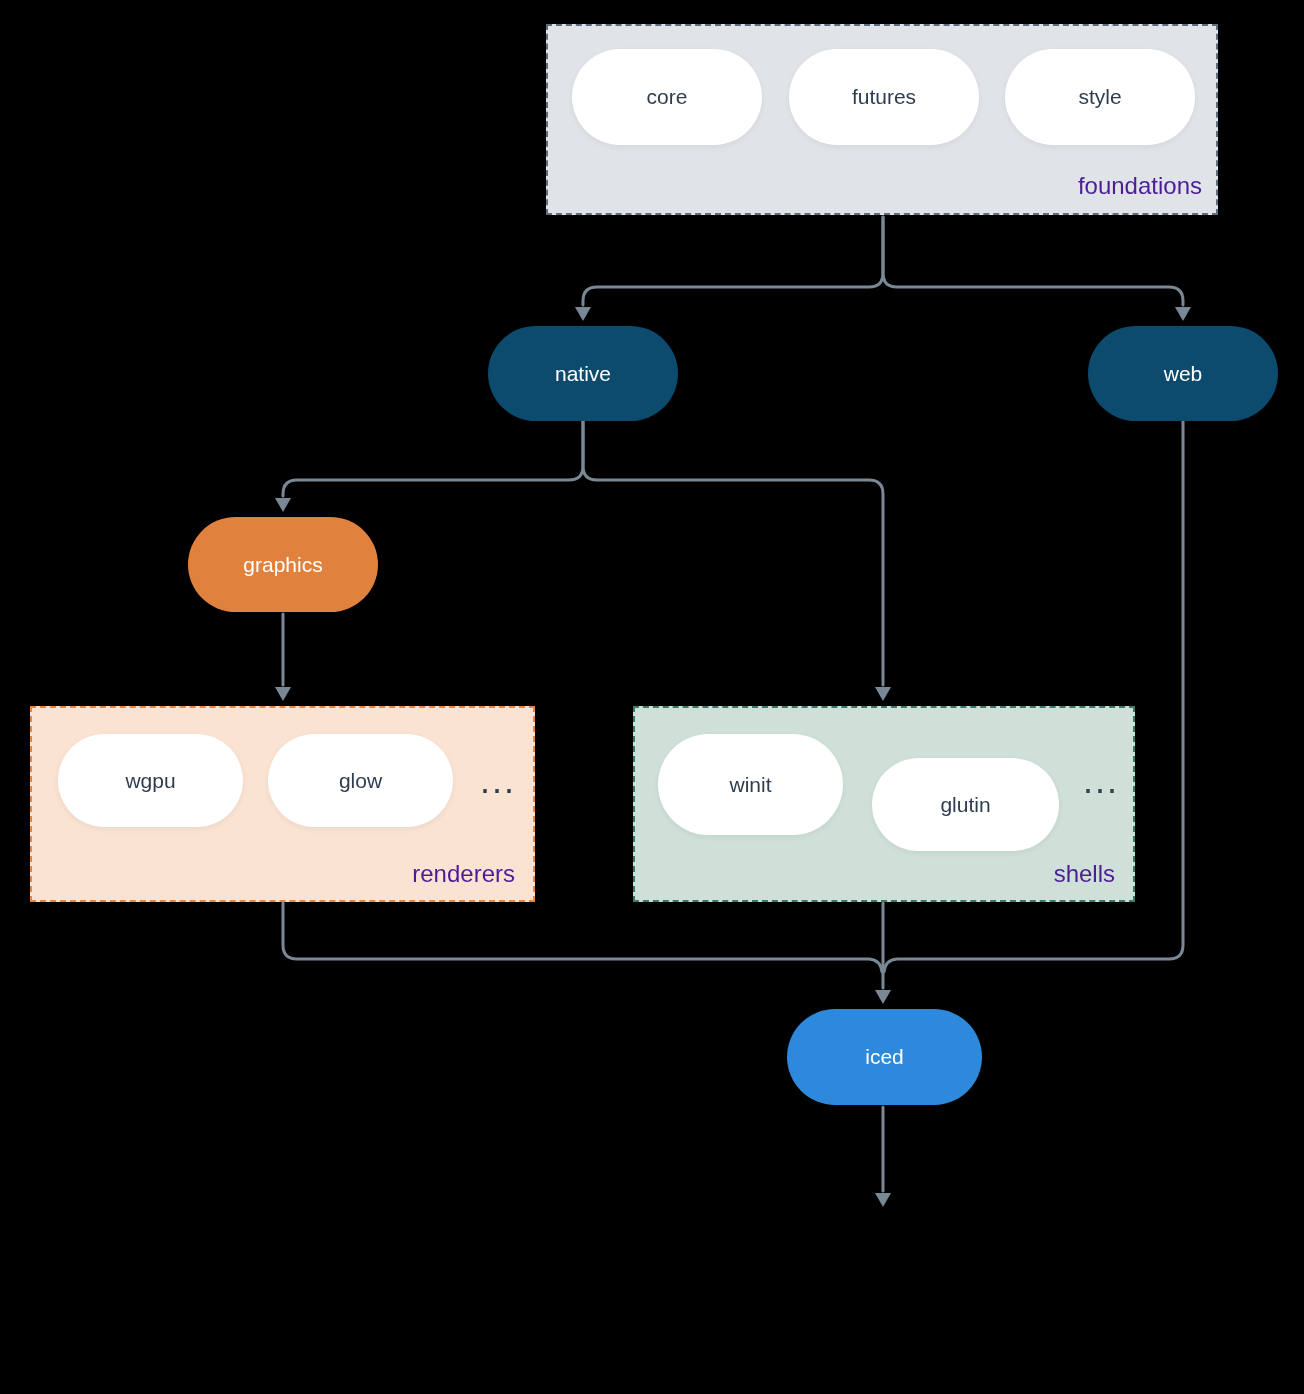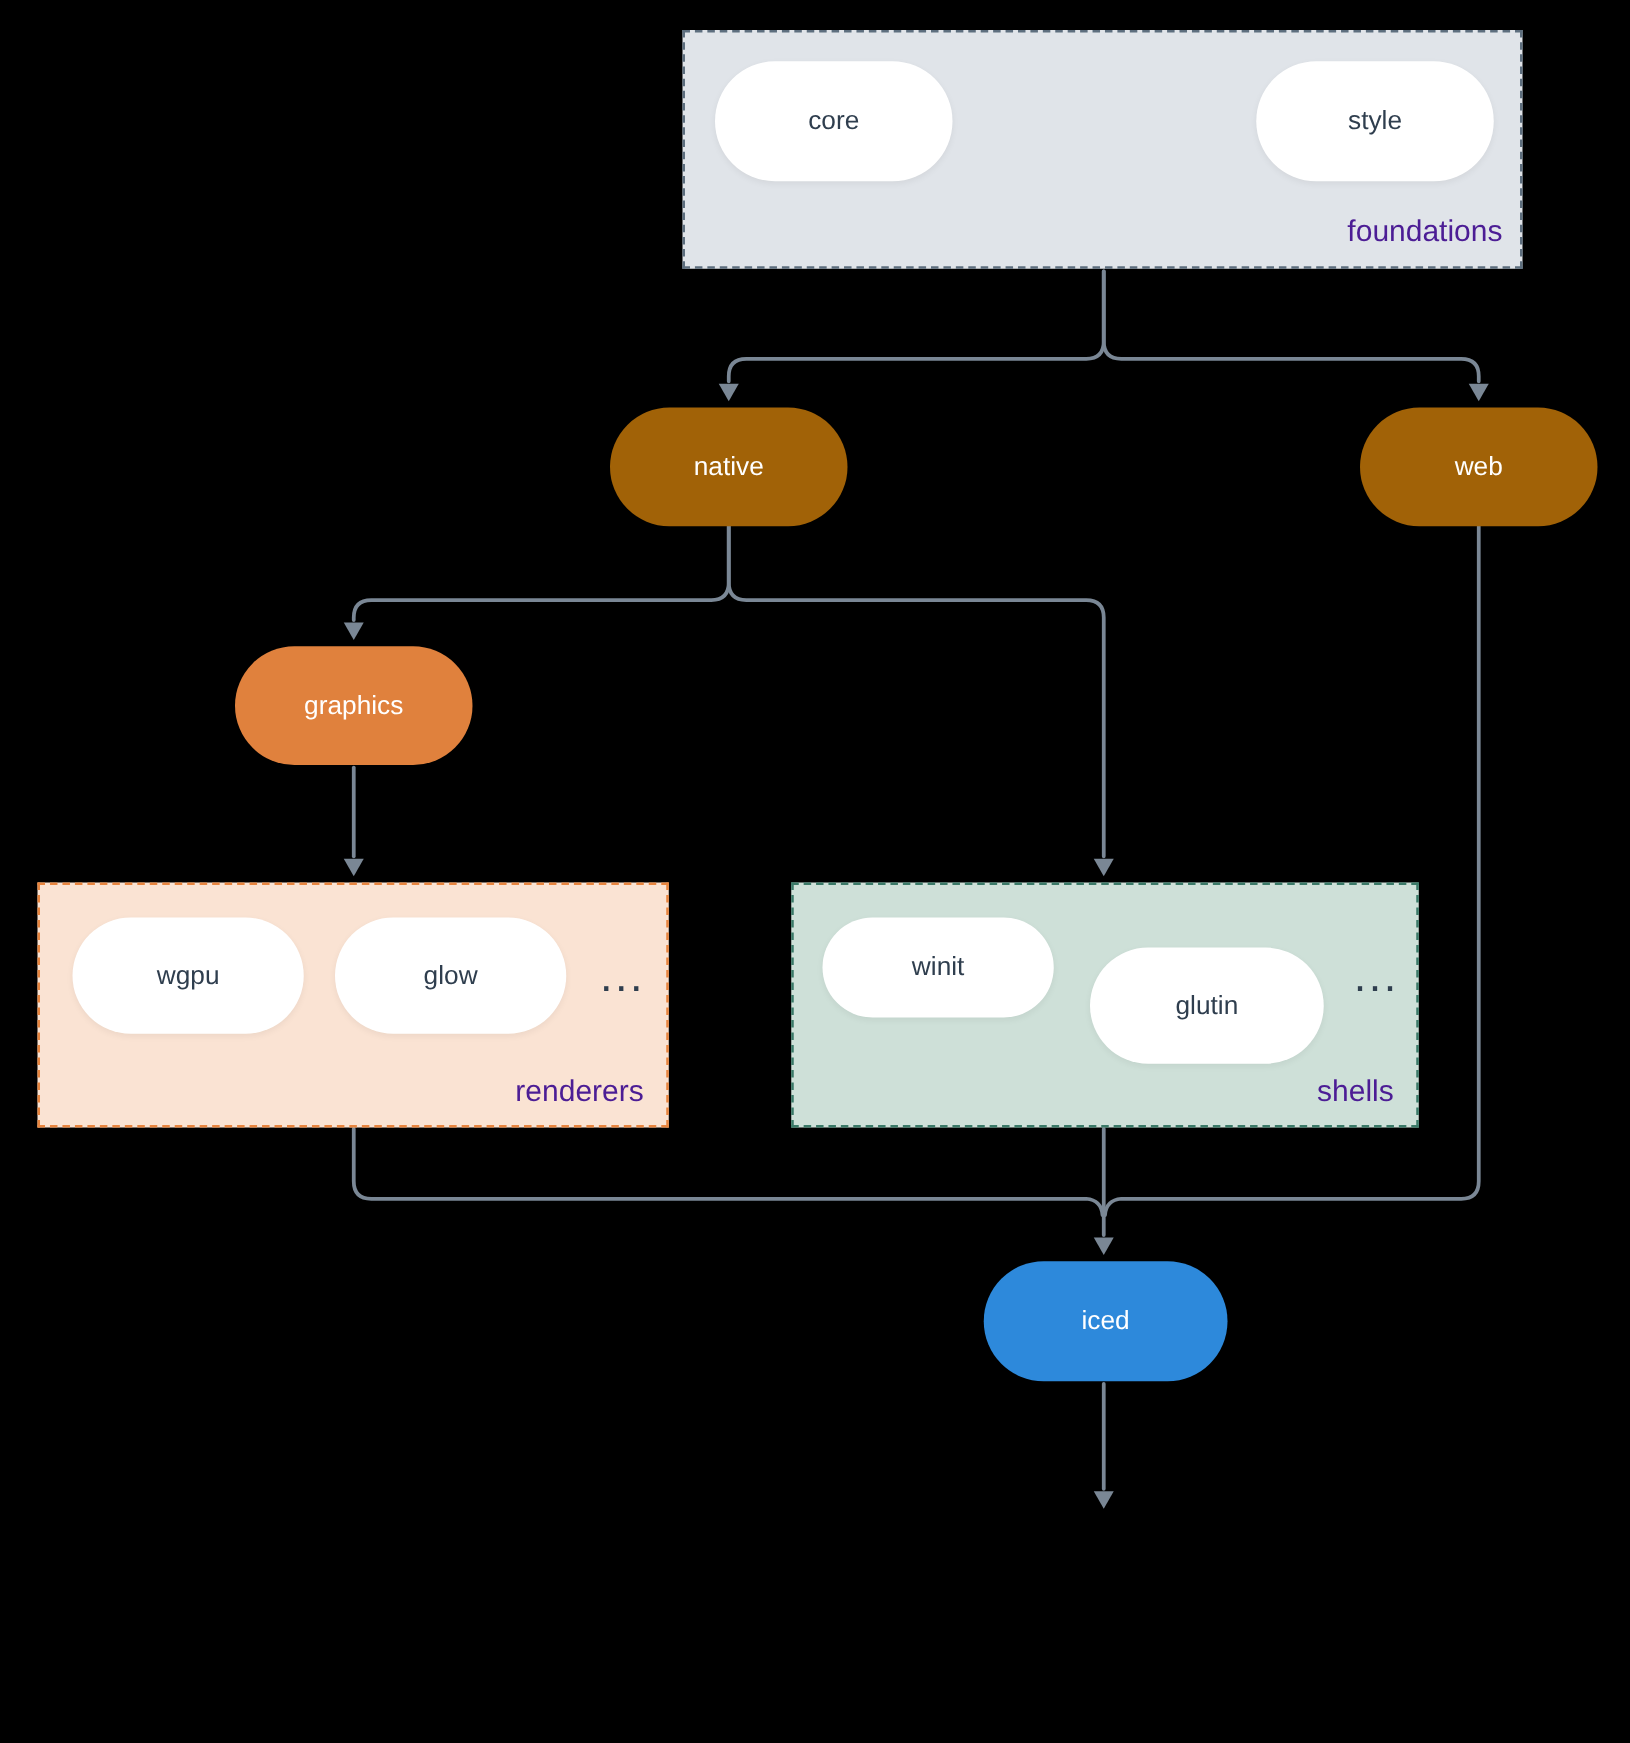--- a/index.html
+++ b/index.html
@@ -49,21 +49,21 @@
     justify-content: center;
     border-radius: 60px;
     font-size: 21px;
     box-sizing: border-box;
   }
   .pill.white {
     background: #FFFFFF;
     color: #2F3E4E;
     box-shadow: 0 2px 6px rgba(0,0,0,0.06);
   }
-  .pill.purple { background: #a16207; color: #FFFFFF; }
+  .pill.purple { background: #0c4a6e; color: #FFFFFF; }
   .pill.orange { background: #E0813D; color: #FFFFFF; }
   .pill.blue   { background: #2D89DB; color: #FFFFFF; }
 
   .dots {
     position: absolute;
     display: flex;
     align-items: center;
     justify-content: center;
     font-size: 36px;
     color: #2F3E4E;
@@ -112,38 +112,39 @@
     <polygon points="1175,307 1191,307 1183,321"></polygon>
     <polygon points="275,498 291,498 283,512"></polygon>
     <polygon points="275,687 291,687 283,701"></polygon>
     <polygon points="875,687 891,687 883,701"></polygon>
     <polygon points="875,990 891,990 883,1004"></polygon>
     <polygon points="875,1193 891,1193 883,1207"></polygon>
   </svg>
 
   <div class="group foundations">
     <div class="pill white" style="left:24px; top:23px; width:190px; height:96px;">core</div>
+    <div class="pill white" style="left:241px; top:23px; width:190px; height:96px;">futures</div>
     <div class="pill white" style="left:457px; top:23px; width:190px; height:96px;">style</div>
     <div class="group-label">foundations</div>
   </div>
 
   <div class="pill purple" style="left:488px; top:326px; width:190px; height:95px;">native</div>
   <div class="pill purple" style="left:1088px; top:326px; width:190px; height:95px;">web</div>
 
   <div class="pill orange" style="left:188px; top:517px; width:190px; height:95px;">graphics</div>
 
   <div class="group renderers">
     <div class="pill white" style="left:236px; top:26px; width:185px; height:93px;">glow</div>
     <div class="pill white" style="left:26px; top:26px; width:185px; height:93px;">wgpu</div>
     <div class="dots" style="left:440px; top:26px; width:52px; height:93px;">...</div>
     <div class="group-label">renderers</div>
   </div>
 
   <div class="group shells">
-    <div class="pill white" style="left:23px; top:26px; width:185px; height:80px;">winit</div>
+    <div class="pill white" style="left:23px; top:26px; width:185px; height:101px;">winit</div>
     <div class="pill white" style="left:237px; top:26px; width:187px; height:93px;margin-top:24px;">glutin</div>
     <div class="dots" style="left:440px; top:26px; width:52px; height:93px;">...</div>
     <div class="group-label">shells</div>
   </div>
 
   <div class="pill blue" style="left:787px; top:1009px; width:195px; height:96px;">iced</div>
 
 
 </div>
 

